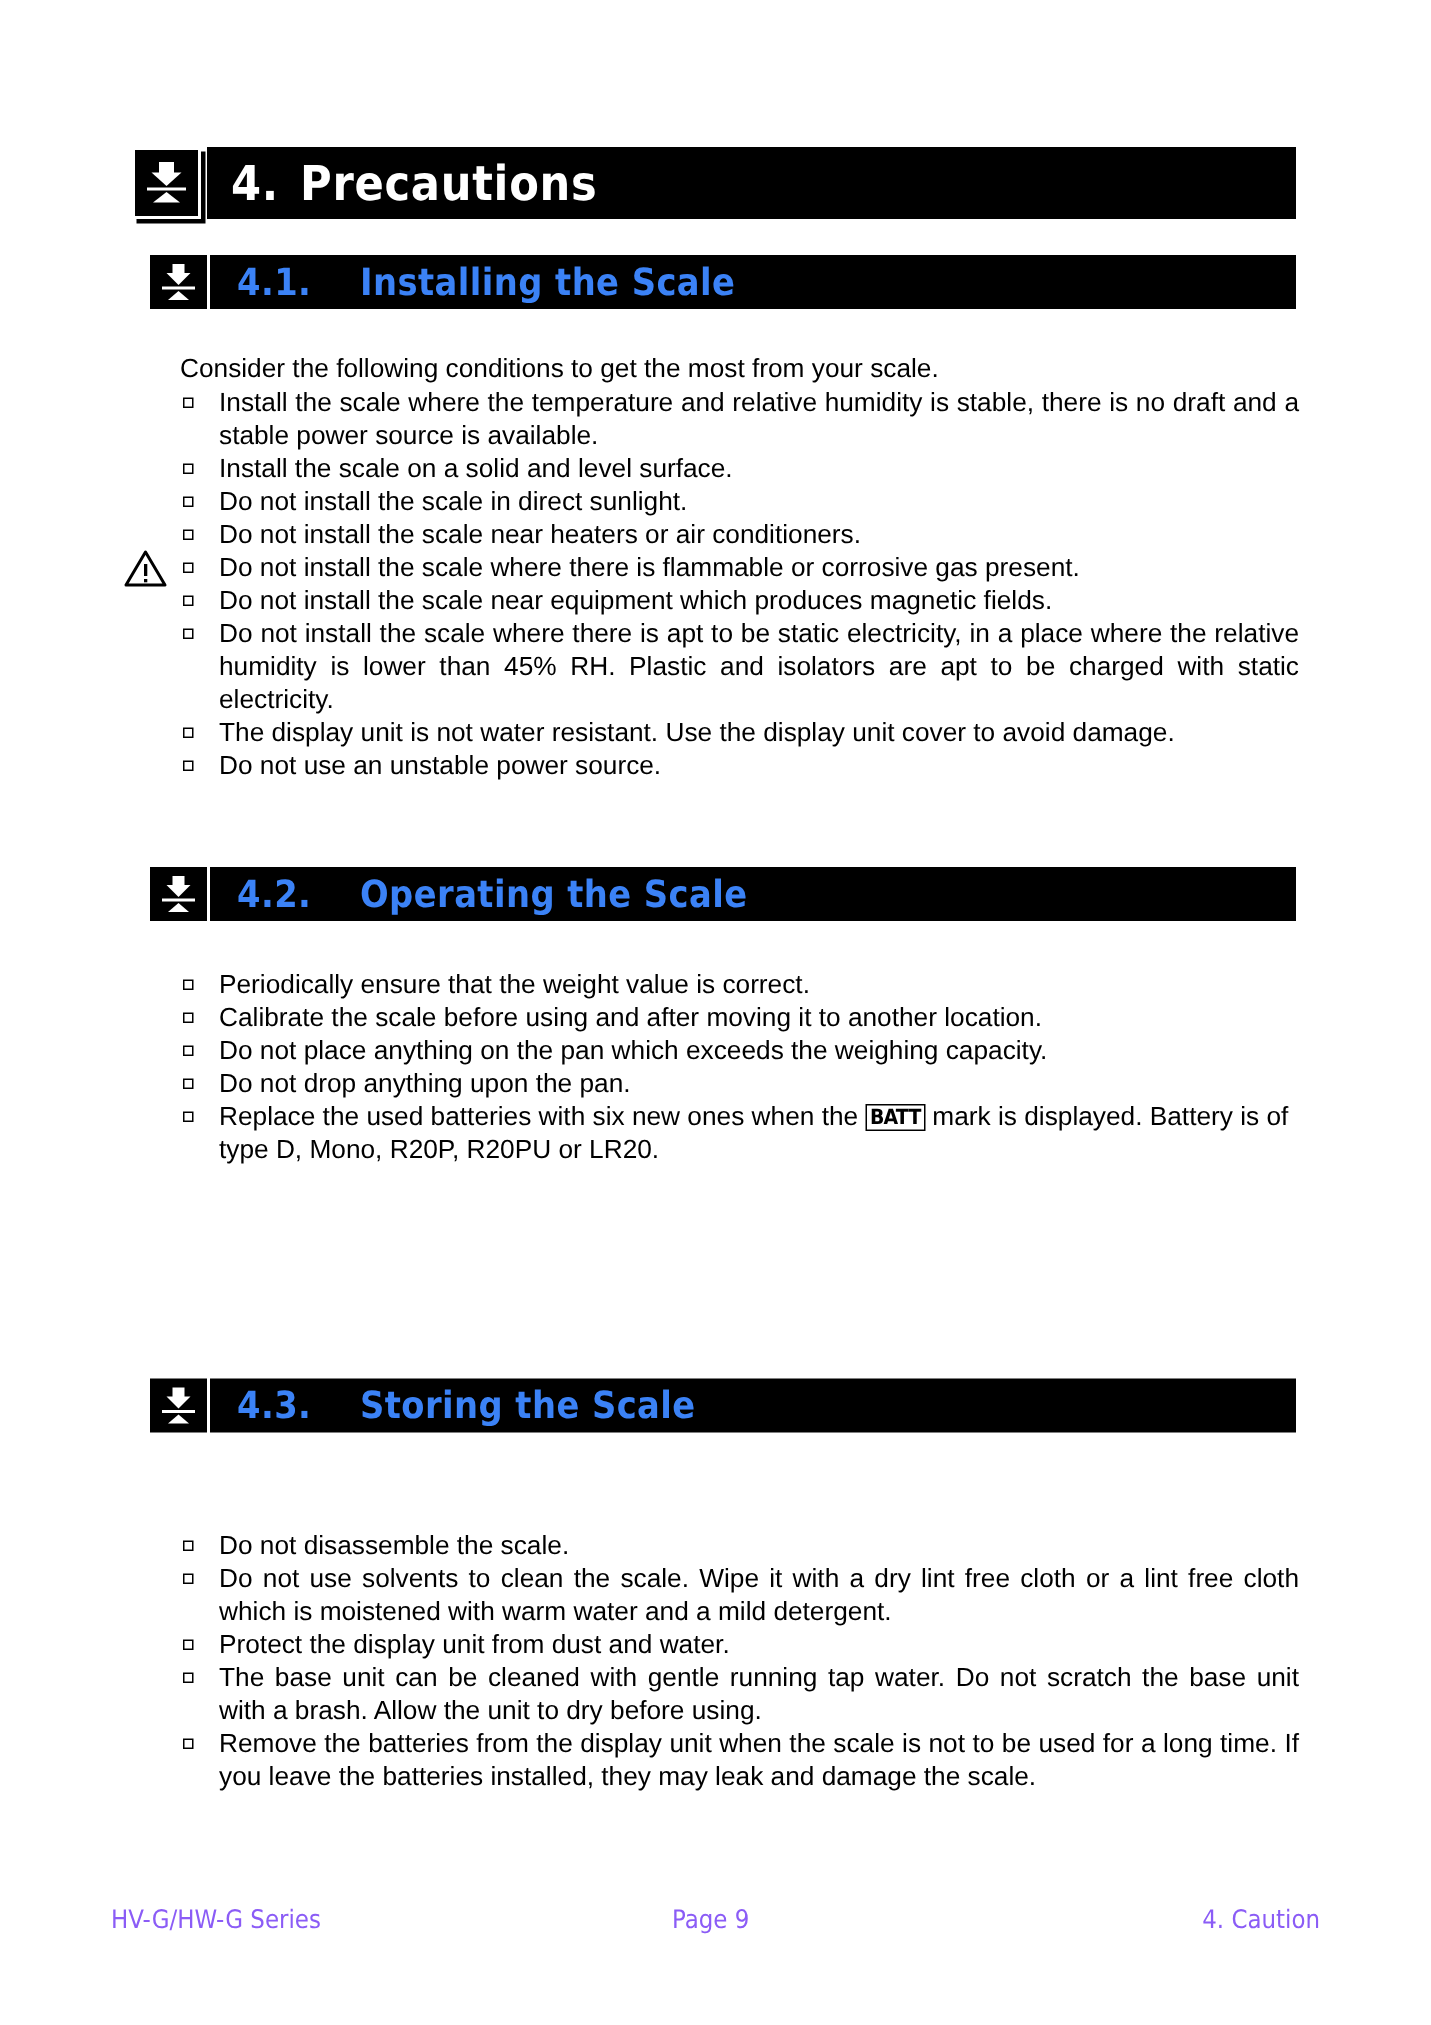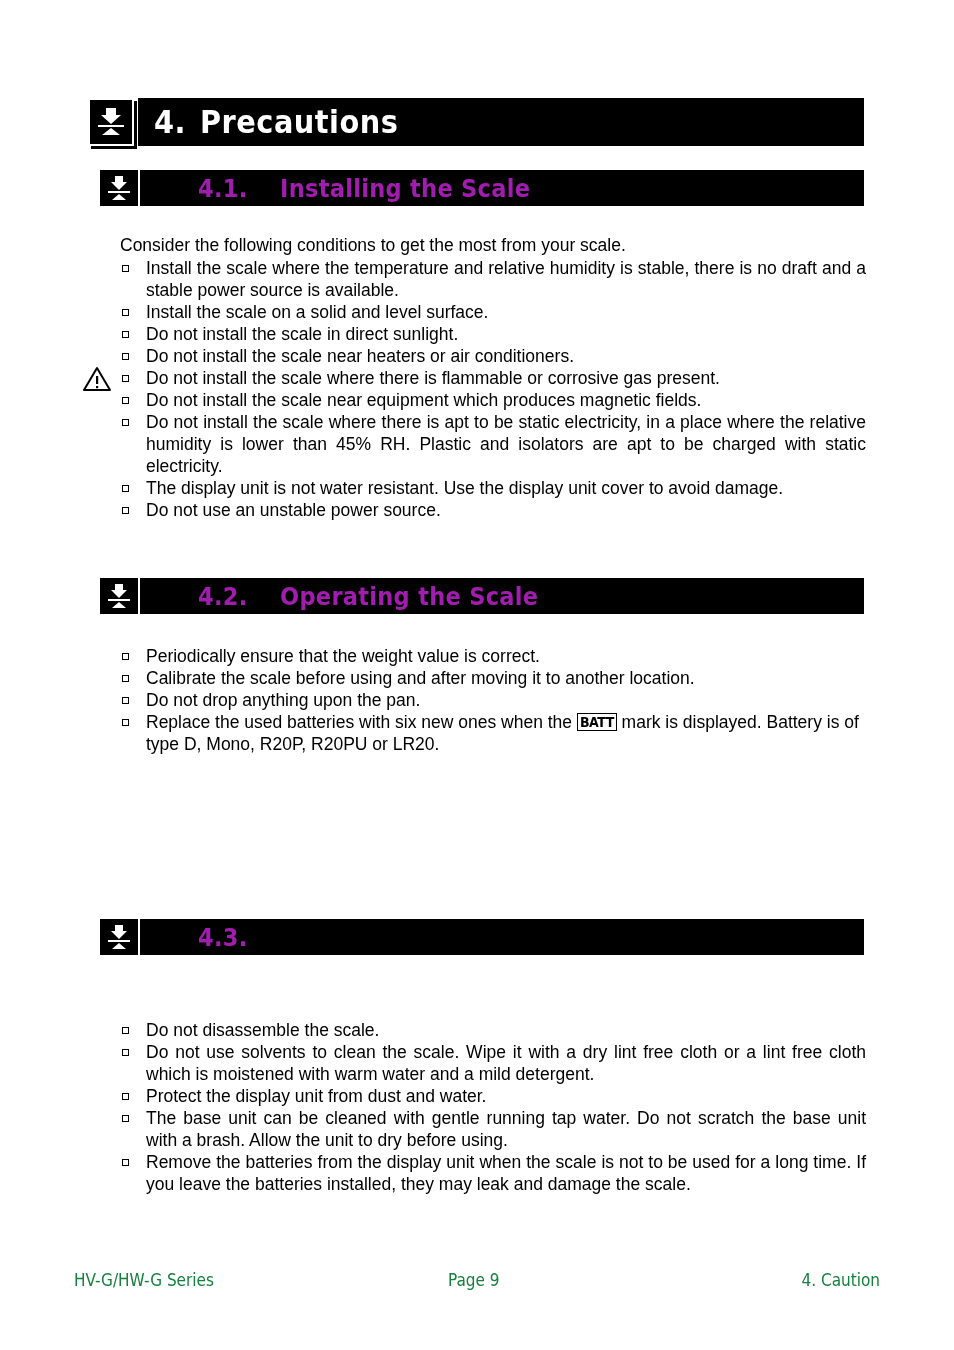--- a/index.html
+++ b/index.html
@@ -81,27 +81,26 @@
     top: 0;
     right: 0;
     height: 36px;
     background: #000;
   }
   .h2-text {
     position: absolute;
     left: 58px;
     top: 50%;
     transform: translateY(-50%);
-    color: #a21caf;
+    color: #3b82f6;
     font-family: "DejaVu Sans Condensed", "Liberation Sans Narrow", "Liberation Sans", sans-serif;
     font-size: 25px;
     font-weight: bold;
     letter-spacing: 0.3px;
     white-space: pre;
-    margin-left: 40px;
   }
 
   
   .pictogram {
     position: absolute;
     left: 50%;
     top: 50%;
     transform: translate(-50%, -50%);
     width: 26px;
     height: 28px;
@@ -214,21 +213,21 @@
 
   
   .footer {
     position: absolute;
     left: 74px;
     top: 1270px;
     width: 806px;
     height: 24px;
     font-family: "DejaVu Sans Condensed", "Liberation Sans Narrow", "Liberation Sans", sans-serif;
     font-size: 17px;
-    color: #15803d;
+    color: #8b5cf6;
   }
   .footer-left   { position: absolute; left: 0;     top: 0; white-space: pre; }
   .footer-center { position: absolute; left: 374px; top: 0; white-space: pre; }
   .footer-right  { position: absolute; right: 0;    top: 0; white-space: pre; }
 </style>
 </head>
 <body>
 
 <div class="page">
 
@@ -292,35 +291,37 @@
       </div>
     </div>
     <div class="h2-bar"></div>
     <div class="h2-text" style="left:58px;">4.2.</div>
     <div class="h2-text" style="left:140px;">Operating the Scale</div>
   </div>
 
   <div class="bullets" style="top:645px;">
     <p class="bullet nojust">Periodically ensure that the weight value is correct.</p>
     <p class="bullet nojust">Calibrate the scale before using and after moving it to another location.</p>
+    <p class="bullet nojust">Do not place anything on the pan which exceeds the weighing capacity.</p>
     <p class="bullet nojust">Do not drop anything upon the pan.</p>
     <p class="bullet nojust"><span>Replace the used batteries with six new ones when the </span><span class="keycap-inv">BATT</span><span> mark is displayed. Battery is of type D, Mono, R20P, R20PU or LR20.</span></p>
   </div>
 
   <div class="h2-row" style="top:919px;text-align:right;">
     <div class="h2-icon">
       <div class="pictogram" style="width:22px;height:24px;">
         <div class="pg-arrow-stem" style="width:8px;height:7px;"></div>
         <div class="pg-arrow-head" style="top:6px;border-left-width:8px;border-right-width:8px;border-top-width:8px;"></div>
         <div class="pg-line" style="top:15px;width:22px;"></div>
         <div class="pg-tri" style="top:18px;border-left-width:7px;border-right-width:7px;border-bottom-width:6px;"></div>
       </div>
     </div>
     <div class="h2-bar"></div>
     <div class="h2-text" style="left:58px;">4.3.</div>
+    <div class="h2-text" style="left:140px;">Storing the Scale</div>
   </div>
 
   <div class="bullets" style="top:985px;margin-top:34px;">
     <p class="bullet nojust">Do not disassemble the scale.</p>
     <p class="bullet">Do not use solvents to clean the scale. Wipe it with a dry lint free cloth or a lint free cloth which is moistened with warm water and a mild detergent.</p>
     <p class="bullet nojust">Protect the display unit from dust and water.</p>
     <p class="bullet">The base unit can be cleaned with gentle running tap water. Do not scratch the base unit with a brash. Allow the unit to dry before using.</p>
     <p class="bullet">Remove the batteries from the display unit when the scale is not to be used for a long time. If you leave the batteries installed, they may leak and damage the scale.</p>
   </div>
 

